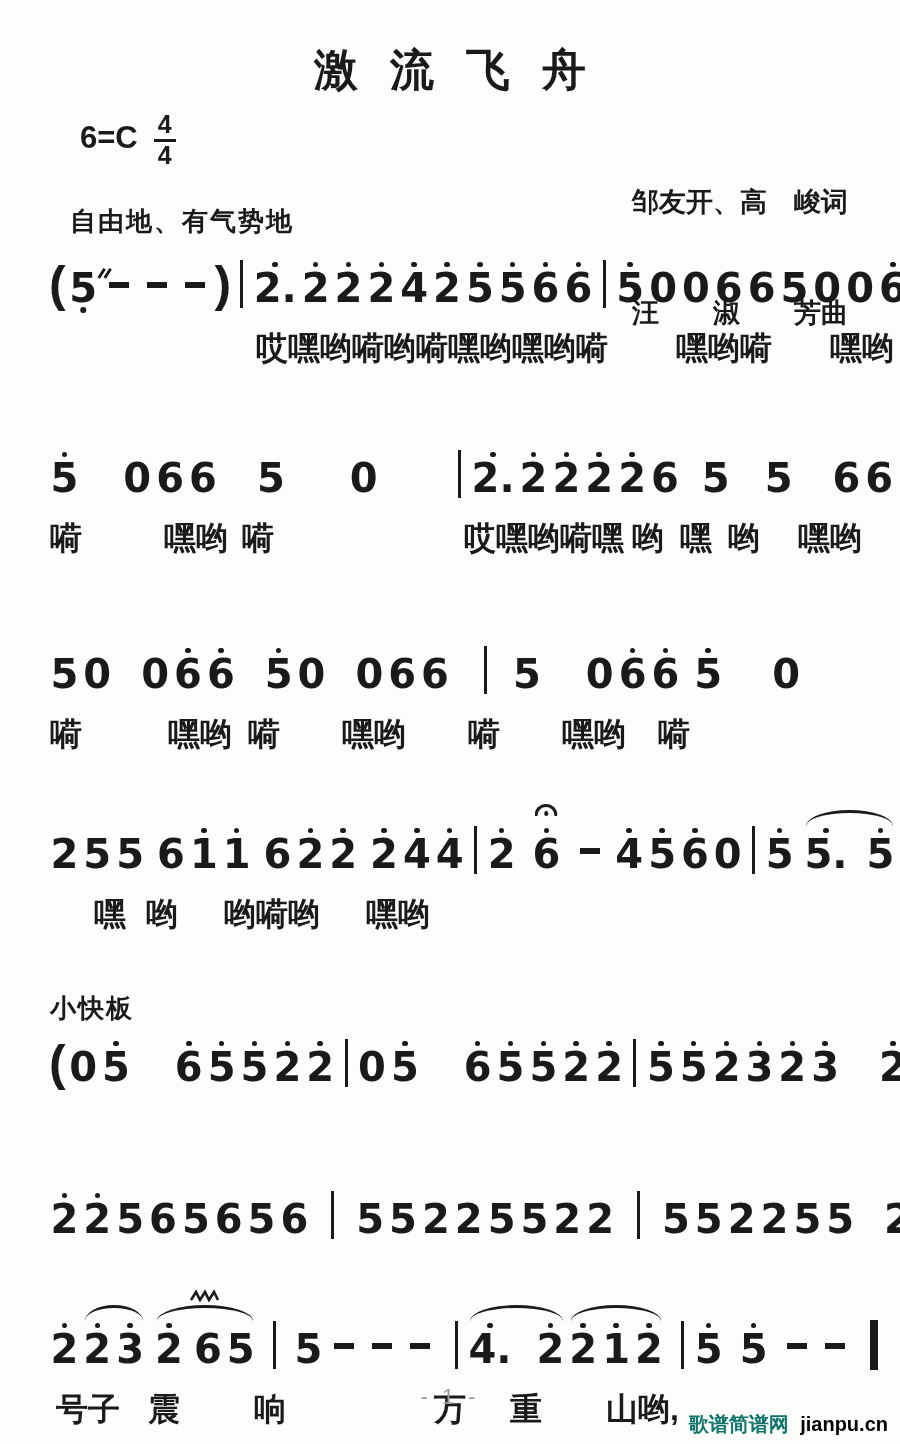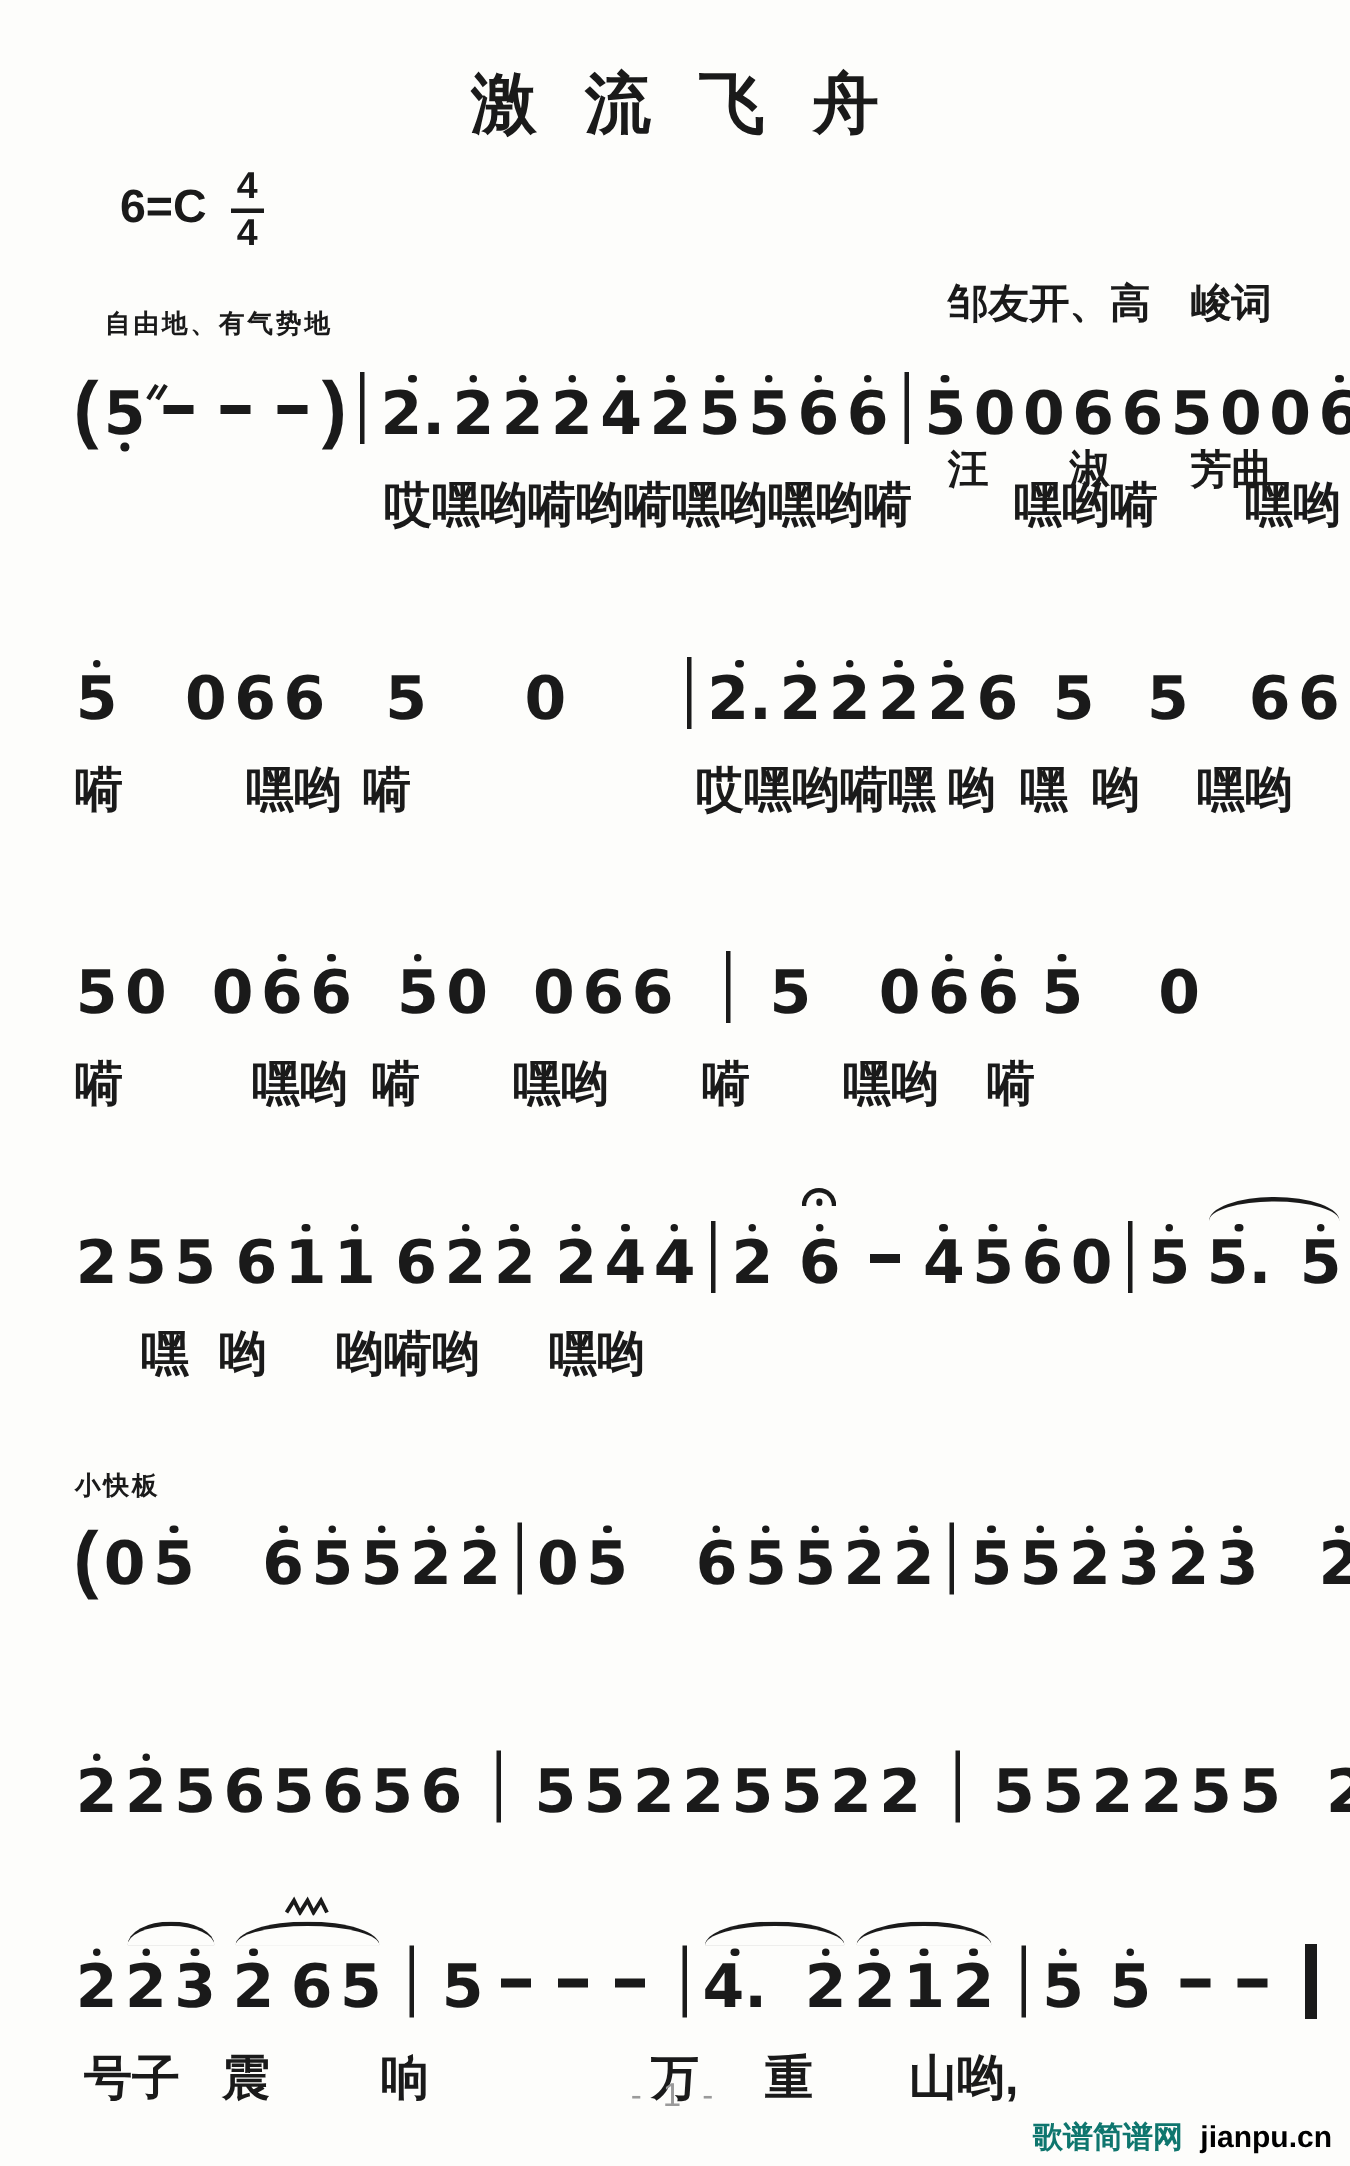--- a/index.html
+++ b/index.html
@@ -10,21 +10,21 @@
          letter-spacing:32px;text-indent:32px;line-height:1.1;}
   .meta-row{display:flex;align-items:flex-start;margin-top:16px;height:74px;}
   .keysig{display:flex;align-items:center;margin-left:80px;font-size:31px;font-weight:bold;}
   .frac{display:inline-flex;flex-direction:column;align-items:center;margin-left:16px;
         font-size:25px;font-weight:bold;line-height:1.02;transform:translateY(2px);}
   .frac-line{width:22px;height:3px;background:#1a1a1a;margin:1px 0;}
   .perf{font-size:27px;font-weight:bold;margin-left:112px;margin-top:10px;letter-spacing:3px;}
   .credits{margin-left:auto;margin-right:52px;font-size:27px;font-weight:bold;line-height:37px;
            text-align:left;white-space:pre;}
   
-  .tempo{font-size:17px;font-weight:bold;letter-spacing:2px;}
+  .tempo{font-size:26px;font-weight:bold;letter-spacing:2px;}
   .tempo-0{margin:20px 0 0 70px;}
   .tempo-4{margin:54px 0 0 50px;}
   .score-row{display:flex;align-items:flex-start;padding-left:48px;}
   .row-0{margin-top:16px;}
   .row-1{margin-top:74px;}
   .row-2{margin-top:80px;}
   .row-3{margin-top:64px;}
   .row-4{margin-top:8px;}
   .row-5{margin-top:86px;}
   .row-6{margin-top:64px;}

